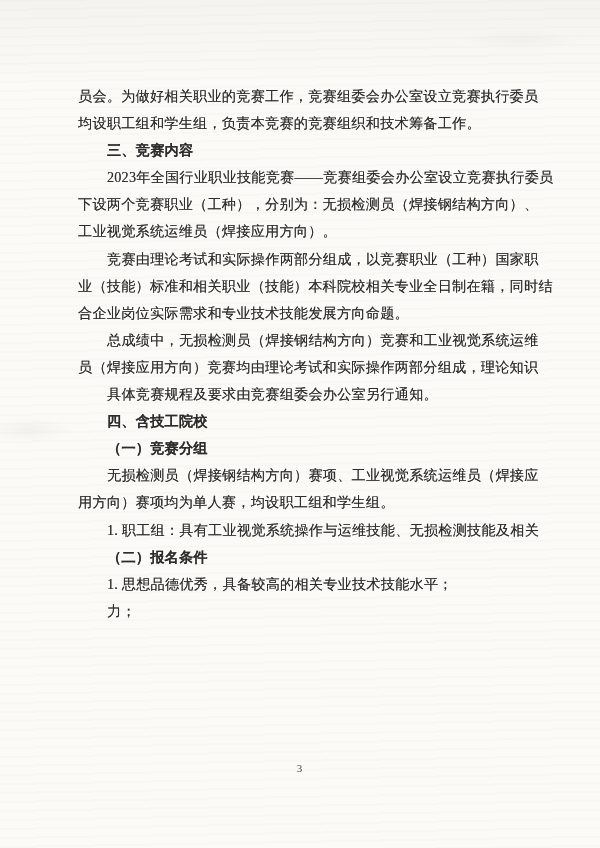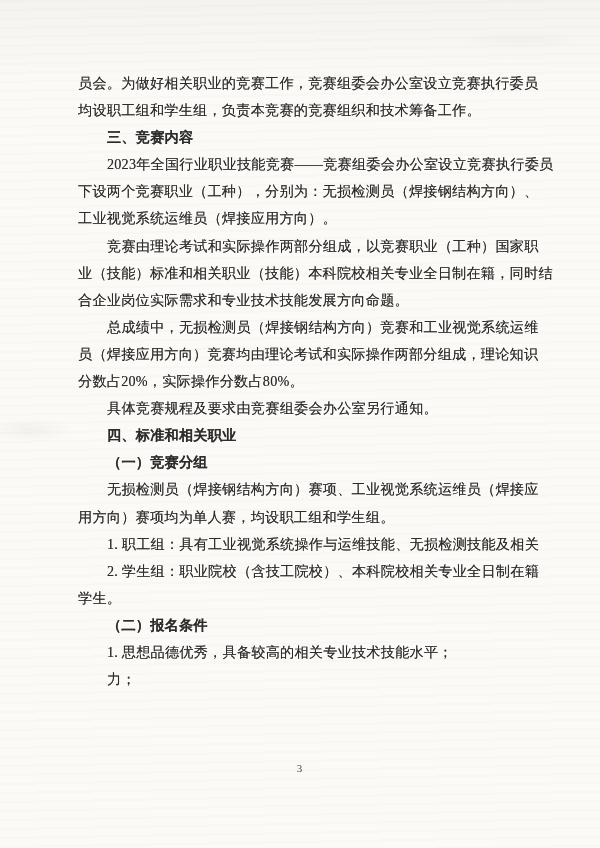--- a/index.html
+++ b/index.html
@@ -23,21 +23,21 @@
     pointer-events: none;
     background-image:
       linear-gradient(180deg, rgba(110,110,105,0.05), rgba(255,255,255,0) 10%),
       repeating-linear-gradient(179deg, rgba(90,90,88,0.018) 0 2px, rgba(255,255,255,0) 2px 9px),
       radial-gradient(ellipse 60px 18px at 30px 430px, rgba(90,90,90,0.06), rgba(255,255,255,0) 70%),
       radial-gradient(ellipse 90px 14px at 520px 40px, rgba(90,90,90,0.04), rgba(255,255,255,0) 70%);
   }
   .content {
     position: absolute;
     left: 78px;
-    top: 70px;
+    top: 83px;
     width: 458px;
   }
   .block { margin: 0; }
   .line {
     height: 27.1px;
     line-height: 27.1px;
     font-size: 14.2px;
     letter-spacing: 0.2px;
     color: var(--ink, #2c2c2c);
     white-space: nowrap;
@@ -76,41 +76,36 @@
         <div class="line">工业视觉系统运维员（焊接应用方向）。</div>
       </div>
       <div class="block paragraph indent-first">
         <div class="line">竞赛由理论考试和实际操作两部分组成，以竞赛职业（工种）国家职</div>
         <div class="line">业（技能）标准和相关职业（技能）本科院校相关专业全日制在籍，同时结</div>
         <div class="line">合企业岗位实际需求和专业技术技能发展方向命题。</div>
       </div>
       <div class="block paragraph indent-first">
         <div class="line">总成绩中，无损检测员（焊接钢结构方向）竞赛和工业视觉系统运维</div>
         <div class="line">员（焊接应用方向）竞赛均由理论考试和实际操作两部分组成，理论知识</div>
-        <div class="line">分数占20%，实际操作分数占80%。</div>
       </div>
       <div class="block paragraph indent-first">
         <div class="line">具体竞赛规程及要求由竞赛组委会办公室另行通知。</div>
       </div>
       <div class="block heading indent-first">
-        <div class="line">四、标准和相关职业</div>
+        <div class="line">四、含技工院校</div>
       </div>
       <div class="block heading indent-first">
         <div class="line">（一）竞赛分组</div>
       </div>
       <div class="block paragraph indent-first">
         <div class="line">无损检测员（焊接钢结构方向）赛项、工业视觉系统运维员（焊接应</div>
         <div class="line">用方向）赛项均为单人赛，均设职工组和学生组。</div>
       </div>
       <div class="block paragraph indent-first">
         <div class="line">1. 职工组：具有工业视觉系统操作与运维技能、无损检测技能及相关</div>
-      </div>
-      <div class="block paragraph indent-first">
-        <div class="line">2. 学生组：职业院校（含技工院校）、本科院校相关专业全日制在籍</div>
-        <div class="line">学生。</div>
       </div>
       <div class="block heading indent-first">
         <div class="line">（二）报名条件</div>
       </div>
       <div class="block paragraph indent-first">
         <div class="line">1. 思想品德优秀，具备较高的相关专业技术技能水平；</div>
       </div>
       <div class="block paragraph indent-first">
         <div class="line">力；</div>
       </div>

